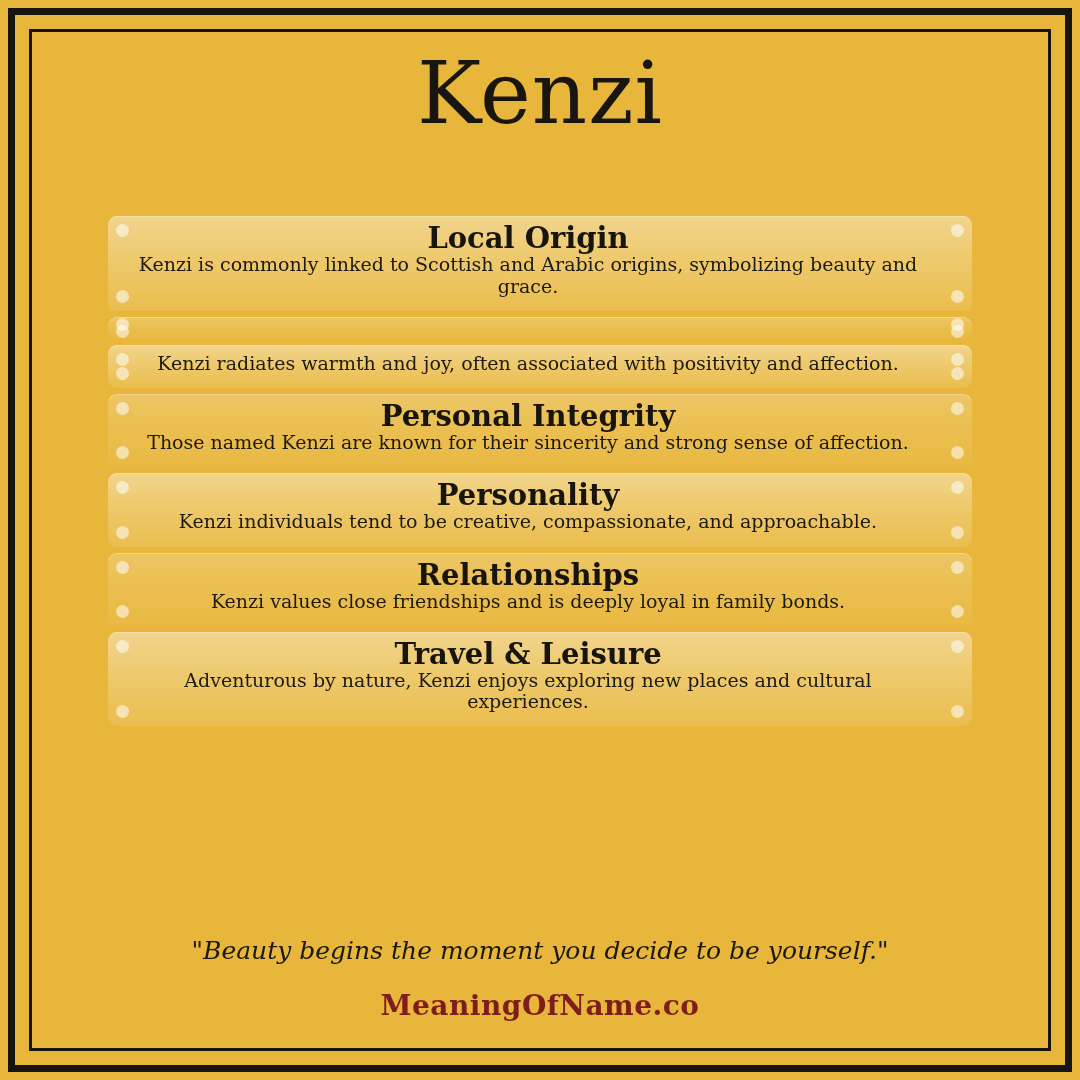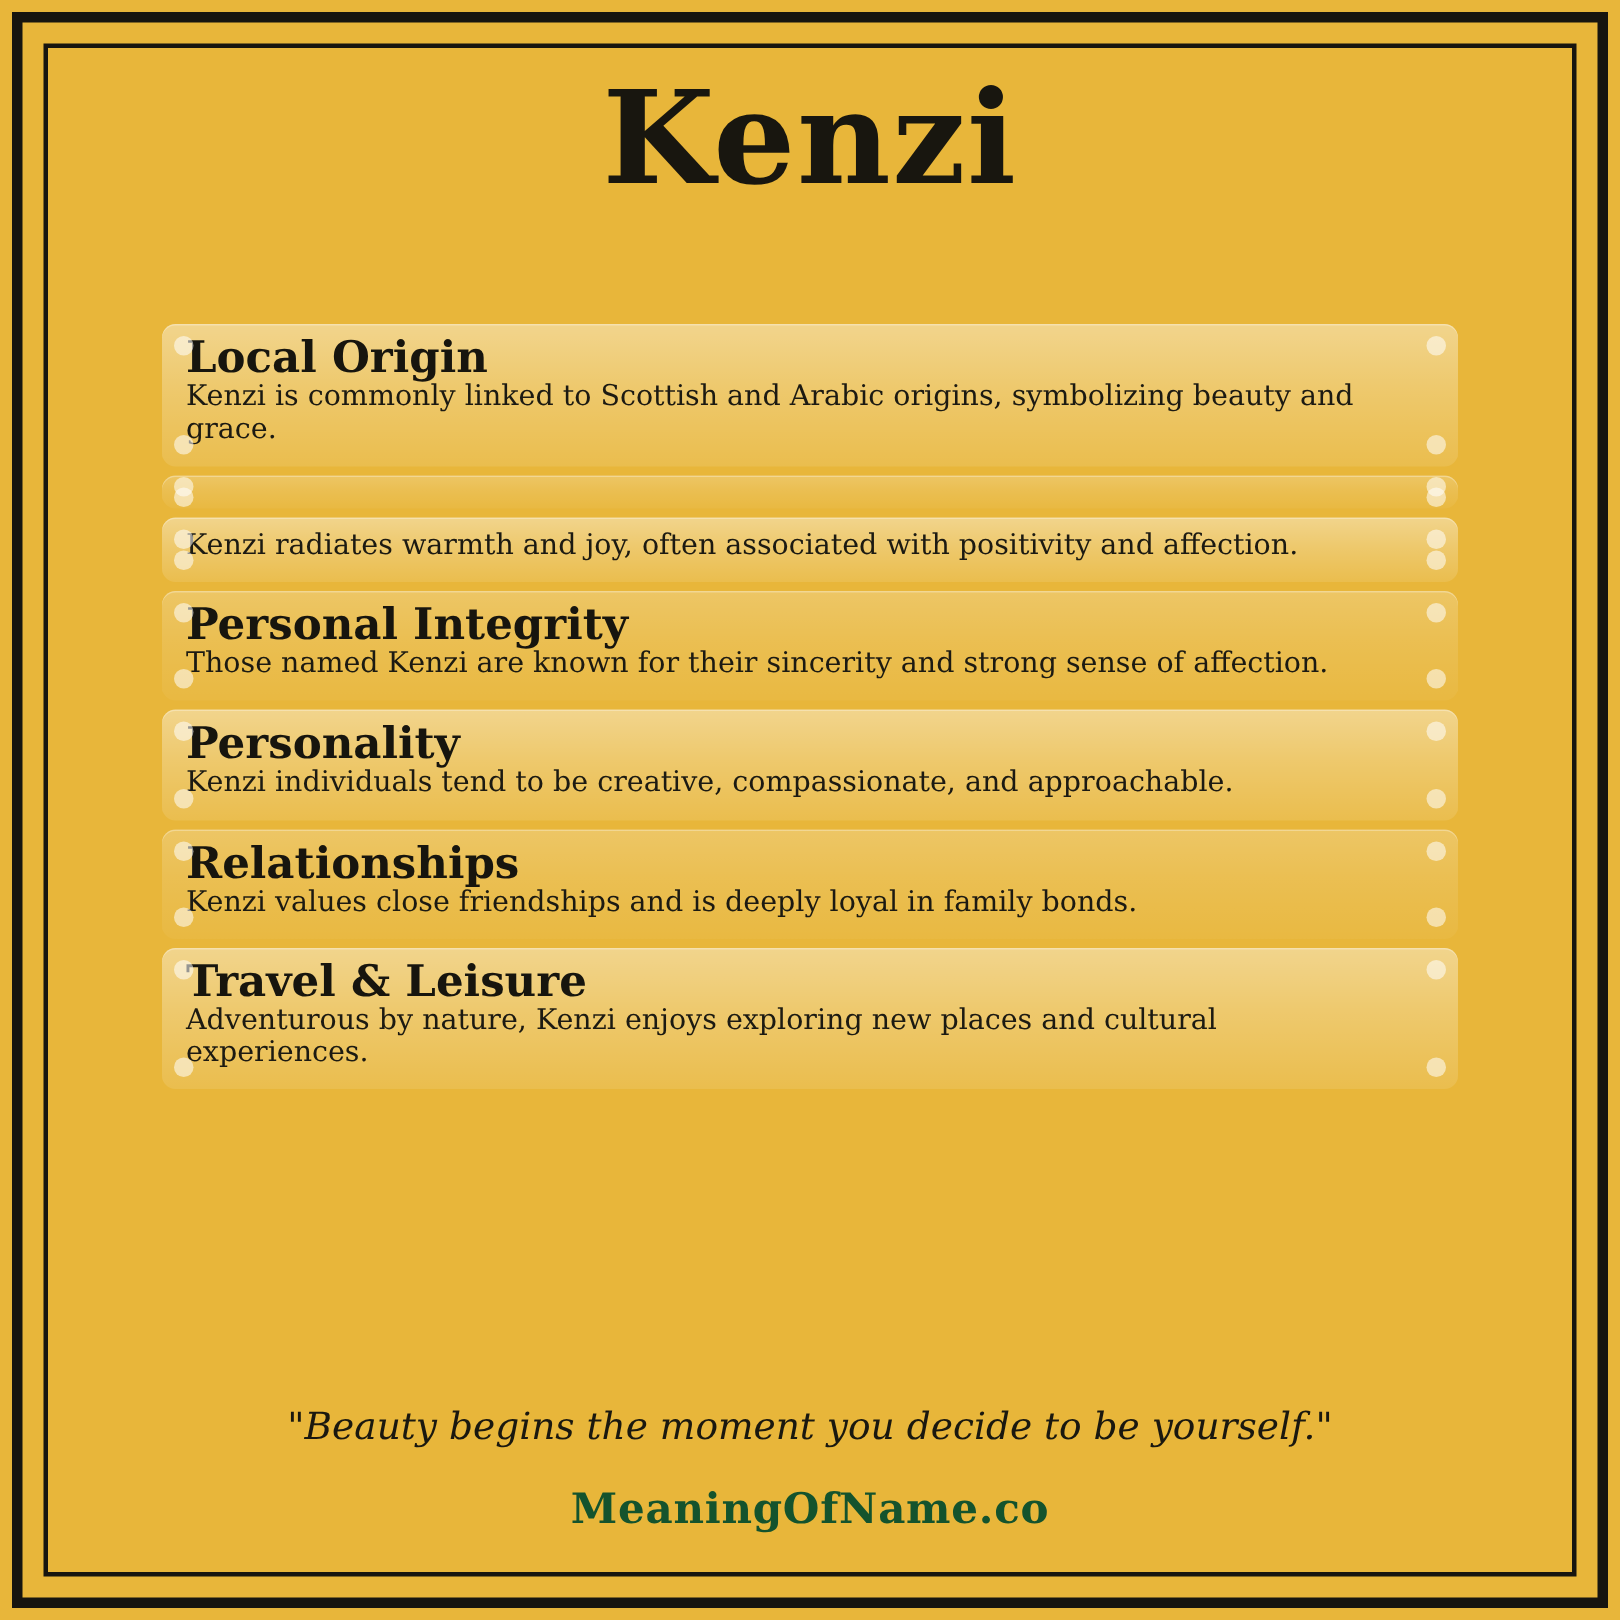--- a/index.html
+++ b/index.html
@@ -45,40 +45,41 @@
     top: 38px;
     right: 40px;
     bottom: 40px;
     box-sizing: border-box;
     display: flex;
     flex-direction: column;
     align-items: center;
   }
   .title {
     font-size: 86px;
-    font-weight: bold;
+    font-weight: normal;
     color: #18160f;
     letter-spacing: 1px;
     line-height: 1.05;
     margin-top: 10px;
     margin-bottom: 0;
     text-align: center;
   }
   .cards {
     margin-top: 78px;
     width: 864px;
     display: flex;
     flex-direction: column;
     gap: 6px;
   }
   .card {
     position: relative;
     box-sizing: border-box;
     border-radius: 9px;
     padding: 8px 40px 14px 16px;
+    text-align: center;
     background: linear-gradient(180deg, rgba(255,255,255,0.42) 0%, rgba(255,255,255,0.26) 45%, rgba(255,255,255,0.10) 100%);
     box-shadow: 0 1px 0 rgba(255,255,255,0.30) inset;
   }
   .card.alt {
     background: linear-gradient(180deg, rgba(255,255,255,0.22) 0%, rgba(255,255,255,0.12) 45%, rgba(255,255,255,0.04) 100%);
   }
   
   .card .pin {
     position: absolute;
     width: 13px;
@@ -112,21 +113,21 @@
   }
   .quote {
     font-style: italic;
     font-size: 25px;
     color: #1a180f;
     margin: 0 0 24px 0;
   }
   .brand {
     font-size: 28px;
     font-weight: bold;
-    color: #14532d;
+    color: #7f1d1d;
     letter-spacing: 0.5px;
     margin: 0;
   }
 </style>
 </head>
 <body>
 
 <div class="poster">
   <div class="frame-outer"></div>
   <div class="frame-inner"></div>

